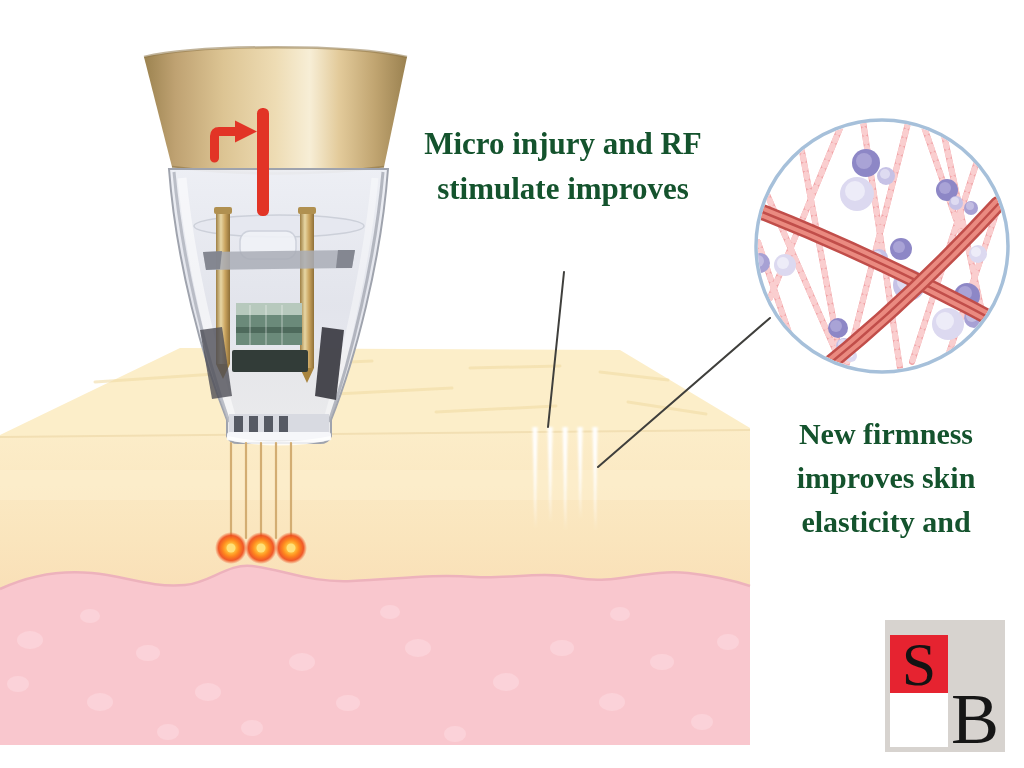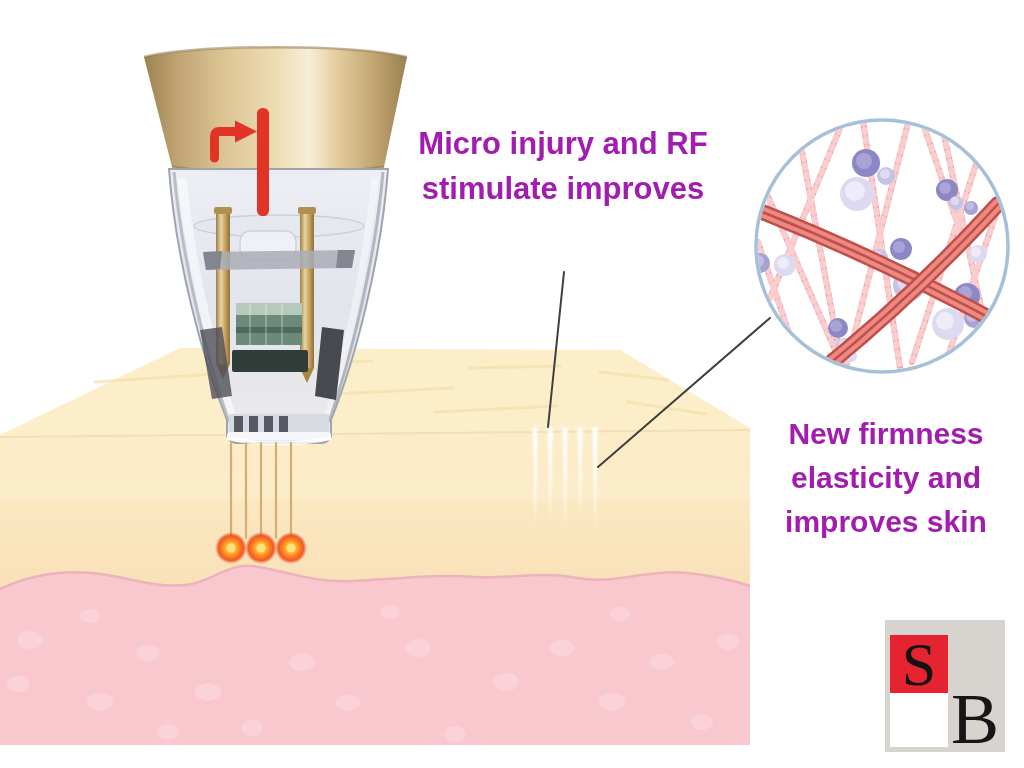--- a/index.html
+++ b/index.html
@@ -2,22 +2,22 @@
 <html><head>
 <meta charset="utf-8">
 <style>
   html,body{margin:0;padding:0;background:#ffffff;}
   .stage{
     position:relative;width:1024px;height:768px;background:#ffffff;
     overflow:hidden;font-family:"Liberation Sans",sans-serif;
   }
   .illustration{position:absolute;left:0;top:0;width:1024px;height:768px;}
   .caption{
-    position:absolute;text-align:center;color:#a21caf;font-weight:600;
-    font-family:Liberation Sans, sans-serif;
+    position:absolute;text-align:center;color:#14532d;font-weight:600;
+    font-family:Liberation Serif, serif;
   }
   .caption-left{left:400px;top:121px;width:326px;font-size:31px;line-height:45px;}
   .caption-right{left:758px;top:412px;width:256px;font-size:30px;line-height:44px;}
   .caption .line{display:block;}
   .logo{
     position:absolute;left:885px;top:620px;width:120px;height:132px;
     background:#d7d3cf;
   }
   .logo-red{
     position:absolute;left:5px;top:15px;width:58px;height:58px;background:#e62330;
@@ -340,22 +340,22 @@
     </g>
   </svg>
 
   <div class="caption caption-left">
     <span class="line">Micro injury and RF</span>
     <span class="line">stimulate improves</span>
   </div>
 
   <div class="caption caption-right">
     <span class="line">New firmness</span>
+    <span class="line">improves skin</span>
     <span class="line">elasticity and</span>
-    <span class="line">improves skin</span>
   </div>
 
   <div class="logo">
     <div class="logo-red">
       <span class="logo-s">S</span>
     </div>
     <div class="logo-white"></div>
     <div class="logo-b">B</div>
   </div>
 

